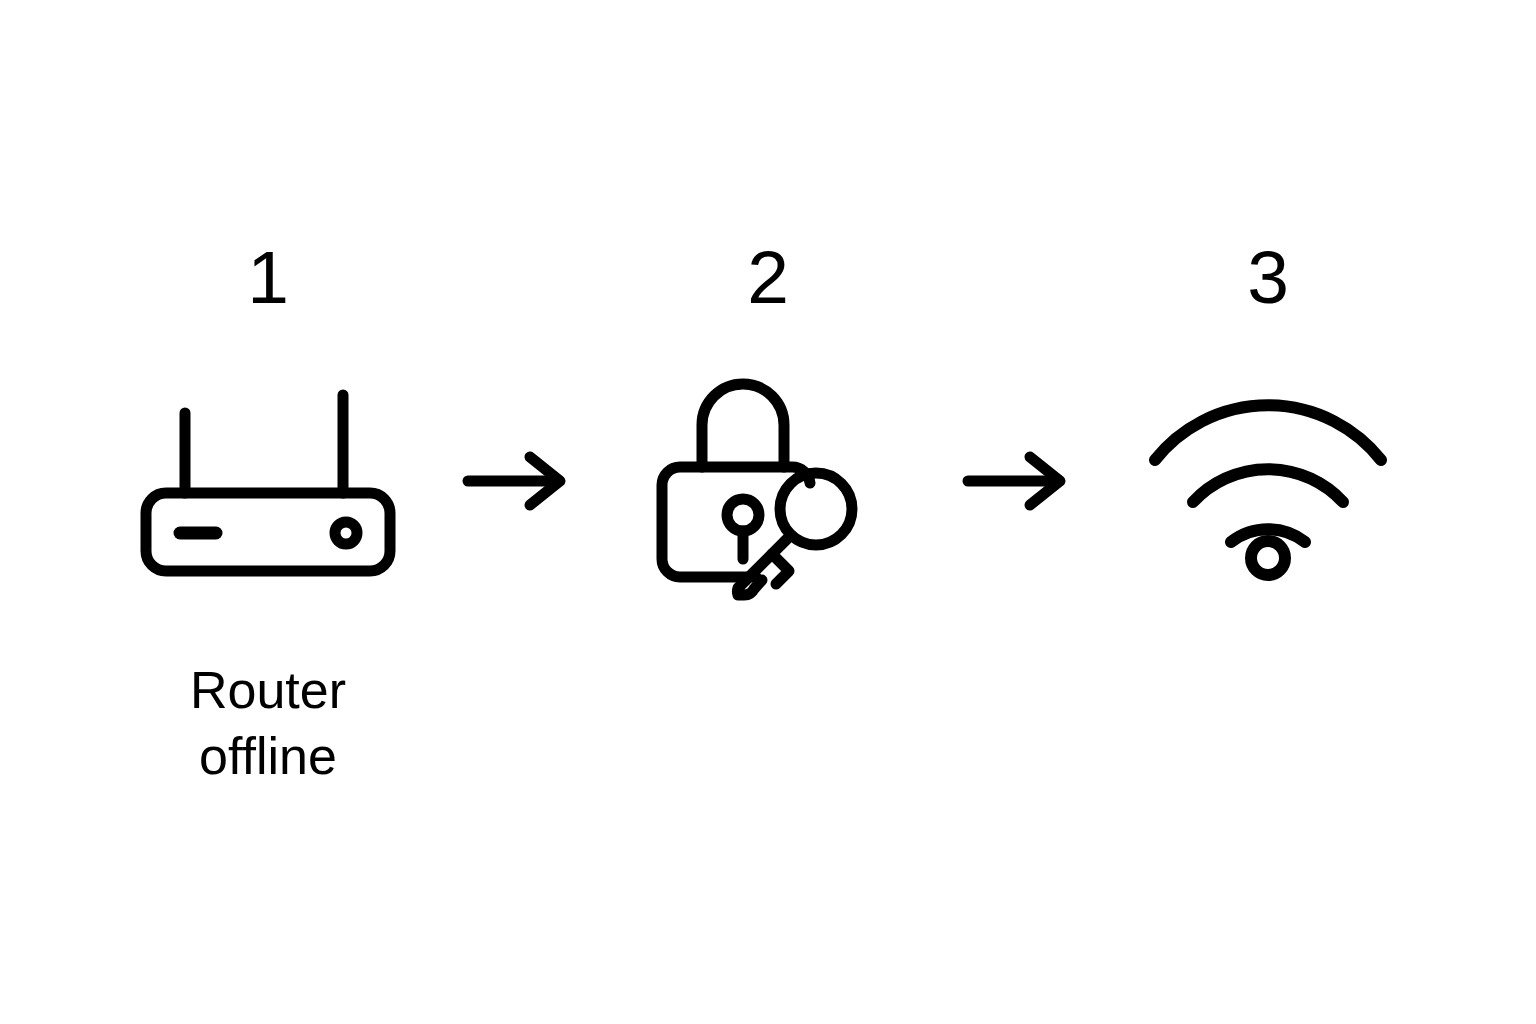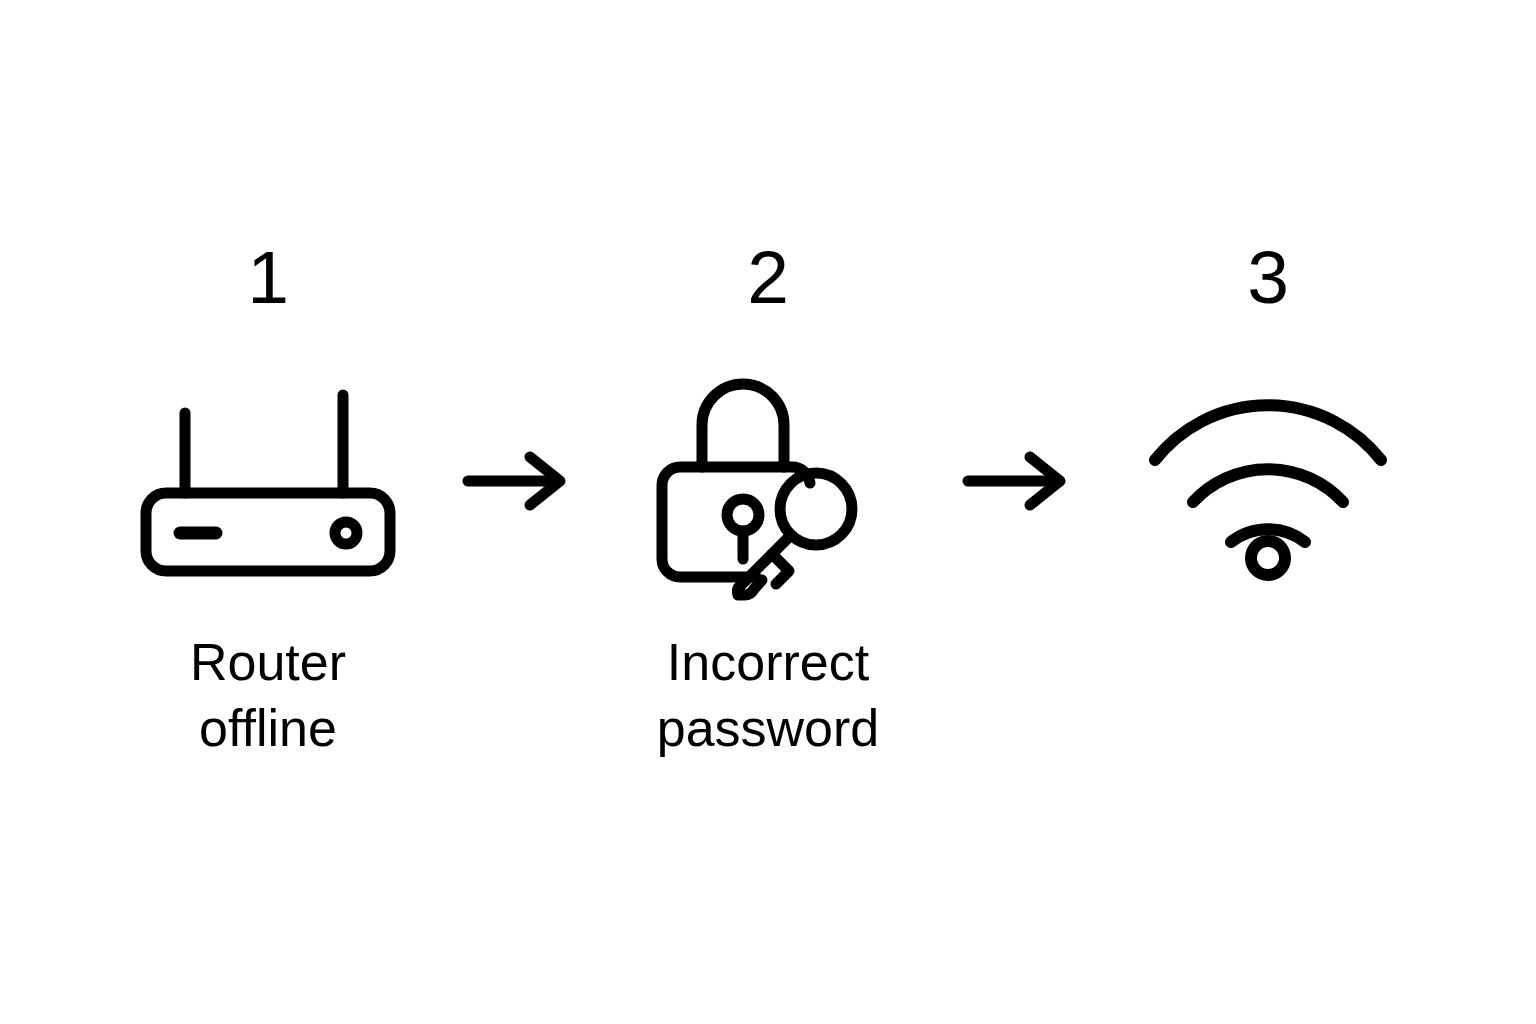--- a/index.html
+++ b/index.html
@@ -59,21 +59,21 @@
     height: 240px;
     width: 300px;
     margin-top: 42px;
     display: flex;
     align-items: center;
     justify-content: center;
   }
   .step-icon svg { display: block; overflow: visible; }
 
   .step-label {
-    margin-top: 28px;
+    margin-top: 56px;
     font-size: 52px;
     line-height: 66px;
     font-weight: 400;
     text-align: center;
     color: #000000;
     max-width: 330px;
     white-space: pre-line;
   }
 
   
@@ -147,22 +147,20 @@
           <circle cx="158" cy="146" r="36"></circle>
 
           <line x1="133" y1="172" x2="88" y2="217"></line>
 
           <path d="M88 217 L80 225 A11 11 0 0 0 80 232 L86 232 A11 11 0 0 0 96 226 L104 217"></path>
 
           <path d="M114 191 L131 208 L118 221"></path>
         </svg>
       </div>
 
-      <div class="step-label">Incorrect
-password</div>
     </div>
 
     <div class="connector">
       <svg width="112" height="60" viewBox="0 0 112 60" fill="none" stroke="#000000" stroke-width="11" stroke-linecap="round" stroke-linejoin="round" aria-hidden="true">
         <line x1="6" y1="30" x2="96" y2="30"></line>
         <polyline points="68,6 98,30 68,54"></polyline>
       </svg>
     </div>
 
     <div class="step">

